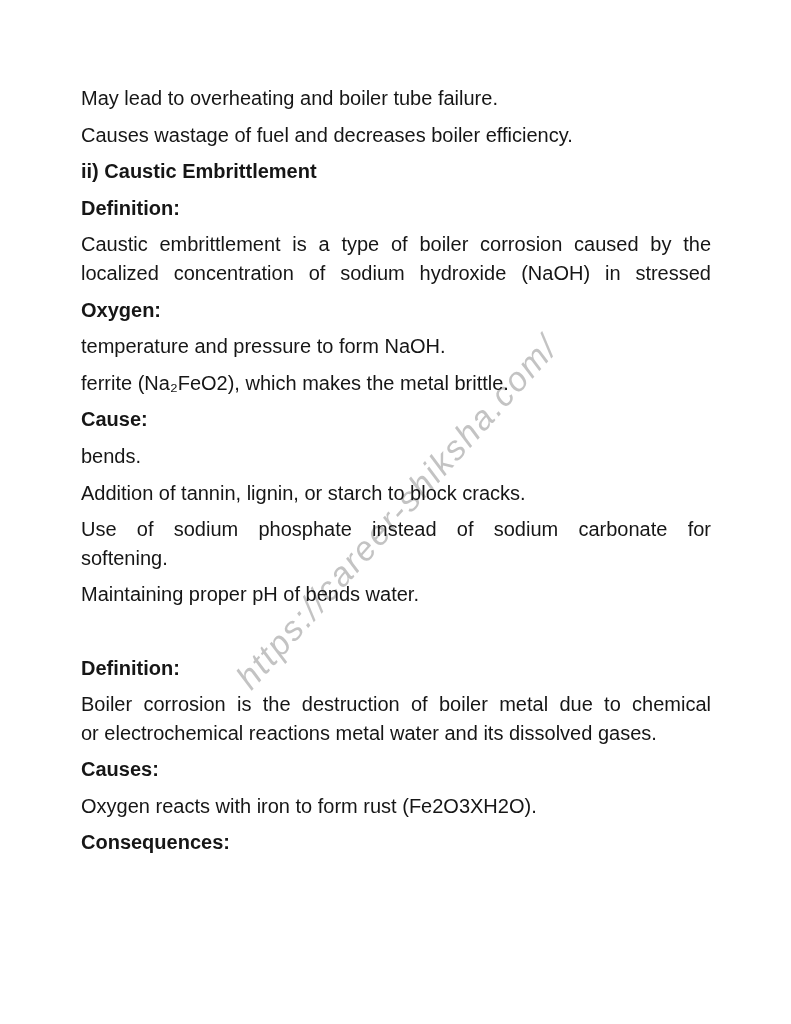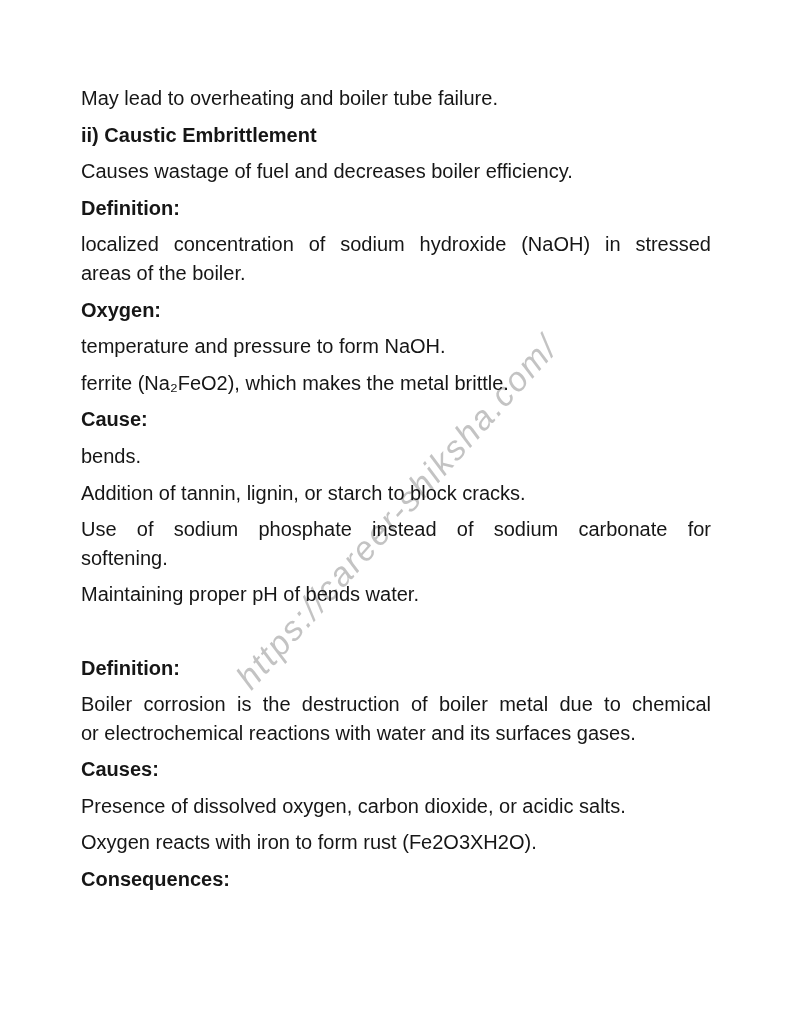--- a/index.html
+++ b/index.html
@@ -58,32 +58,32 @@
 </style>
 </head>
 <body>
 
 <div class="page">
   <div class="watermark">https://career-shiksha.com/</div>
   <div class="content" id="doc-content">
       <div class="block body">
         <div class="line">May lead to overheating and boiler tube failure.</div>
       </div>
+      <div class="block body">
+        <div class="line">Causes wastage of fuel and decreases boiler efficiency.</div>
+      </div>
       <div class="block heading">
         <div class="line">ii) Caustic Embrittlement</div>
-      </div>
-      <div class="block body">
-        <div class="line">Causes wastage of fuel and decreases boiler efficiency.</div>
       </div>
       <div class="block heading">
         <div class="line">Definition:</div>
       </div>
       <div class="block body">
+        <div class="line justify">Caustic embrittlement is a type of boiler corrosion caused by the</div>
         <div class="line justify">localized concentration of sodium hydroxide (NaOH) in stressed</div>
-        <div class="line">areas of the boiler.</div>
       </div>
       <div class="block heading">
         <div class="line">Oxygen:</div>
       </div>
       <div class="block body">
         <div class="line">temperature and pressure to form NaOH.</div>
       </div>
       <div class="block body">
         <div class="line">ferrite (Na₂FeO2), which makes the metal brittle.</div>
       </div>
@@ -102,27 +102,24 @@
       </div>
       <div class="block body">
         <div class="line">Maintaining proper pH of bends water.</div>
       </div>
       <div class="block spacer"></div>
       <div class="block heading">
         <div class="line">Definition:</div>
       </div>
       <div class="block body">
         <div class="line justify">Boiler corrosion is the destruction of boiler metal due to chemical</div>
-        <div class="line">or electrochemical reactions with water and its surfaces gases.</div>
+        <div class="line">or electrochemical reactions metal water and its dissolved gases.</div>
       </div>
       <div class="block heading">
         <div class="line">Causes:</div>
-      </div>
-      <div class="block body">
-        <div class="line">Presence of dissolved oxygen, carbon dioxide, or acidic salts.</div>
       </div>
       <div class="block body">
         <div class="line">Oxygen reacts with iron to form rust (Fe2O3XH2O).</div>
       </div>
       <div class="block heading">
         <div class="line">Consequences:</div>
       </div>
     </div>
 </div>
 

